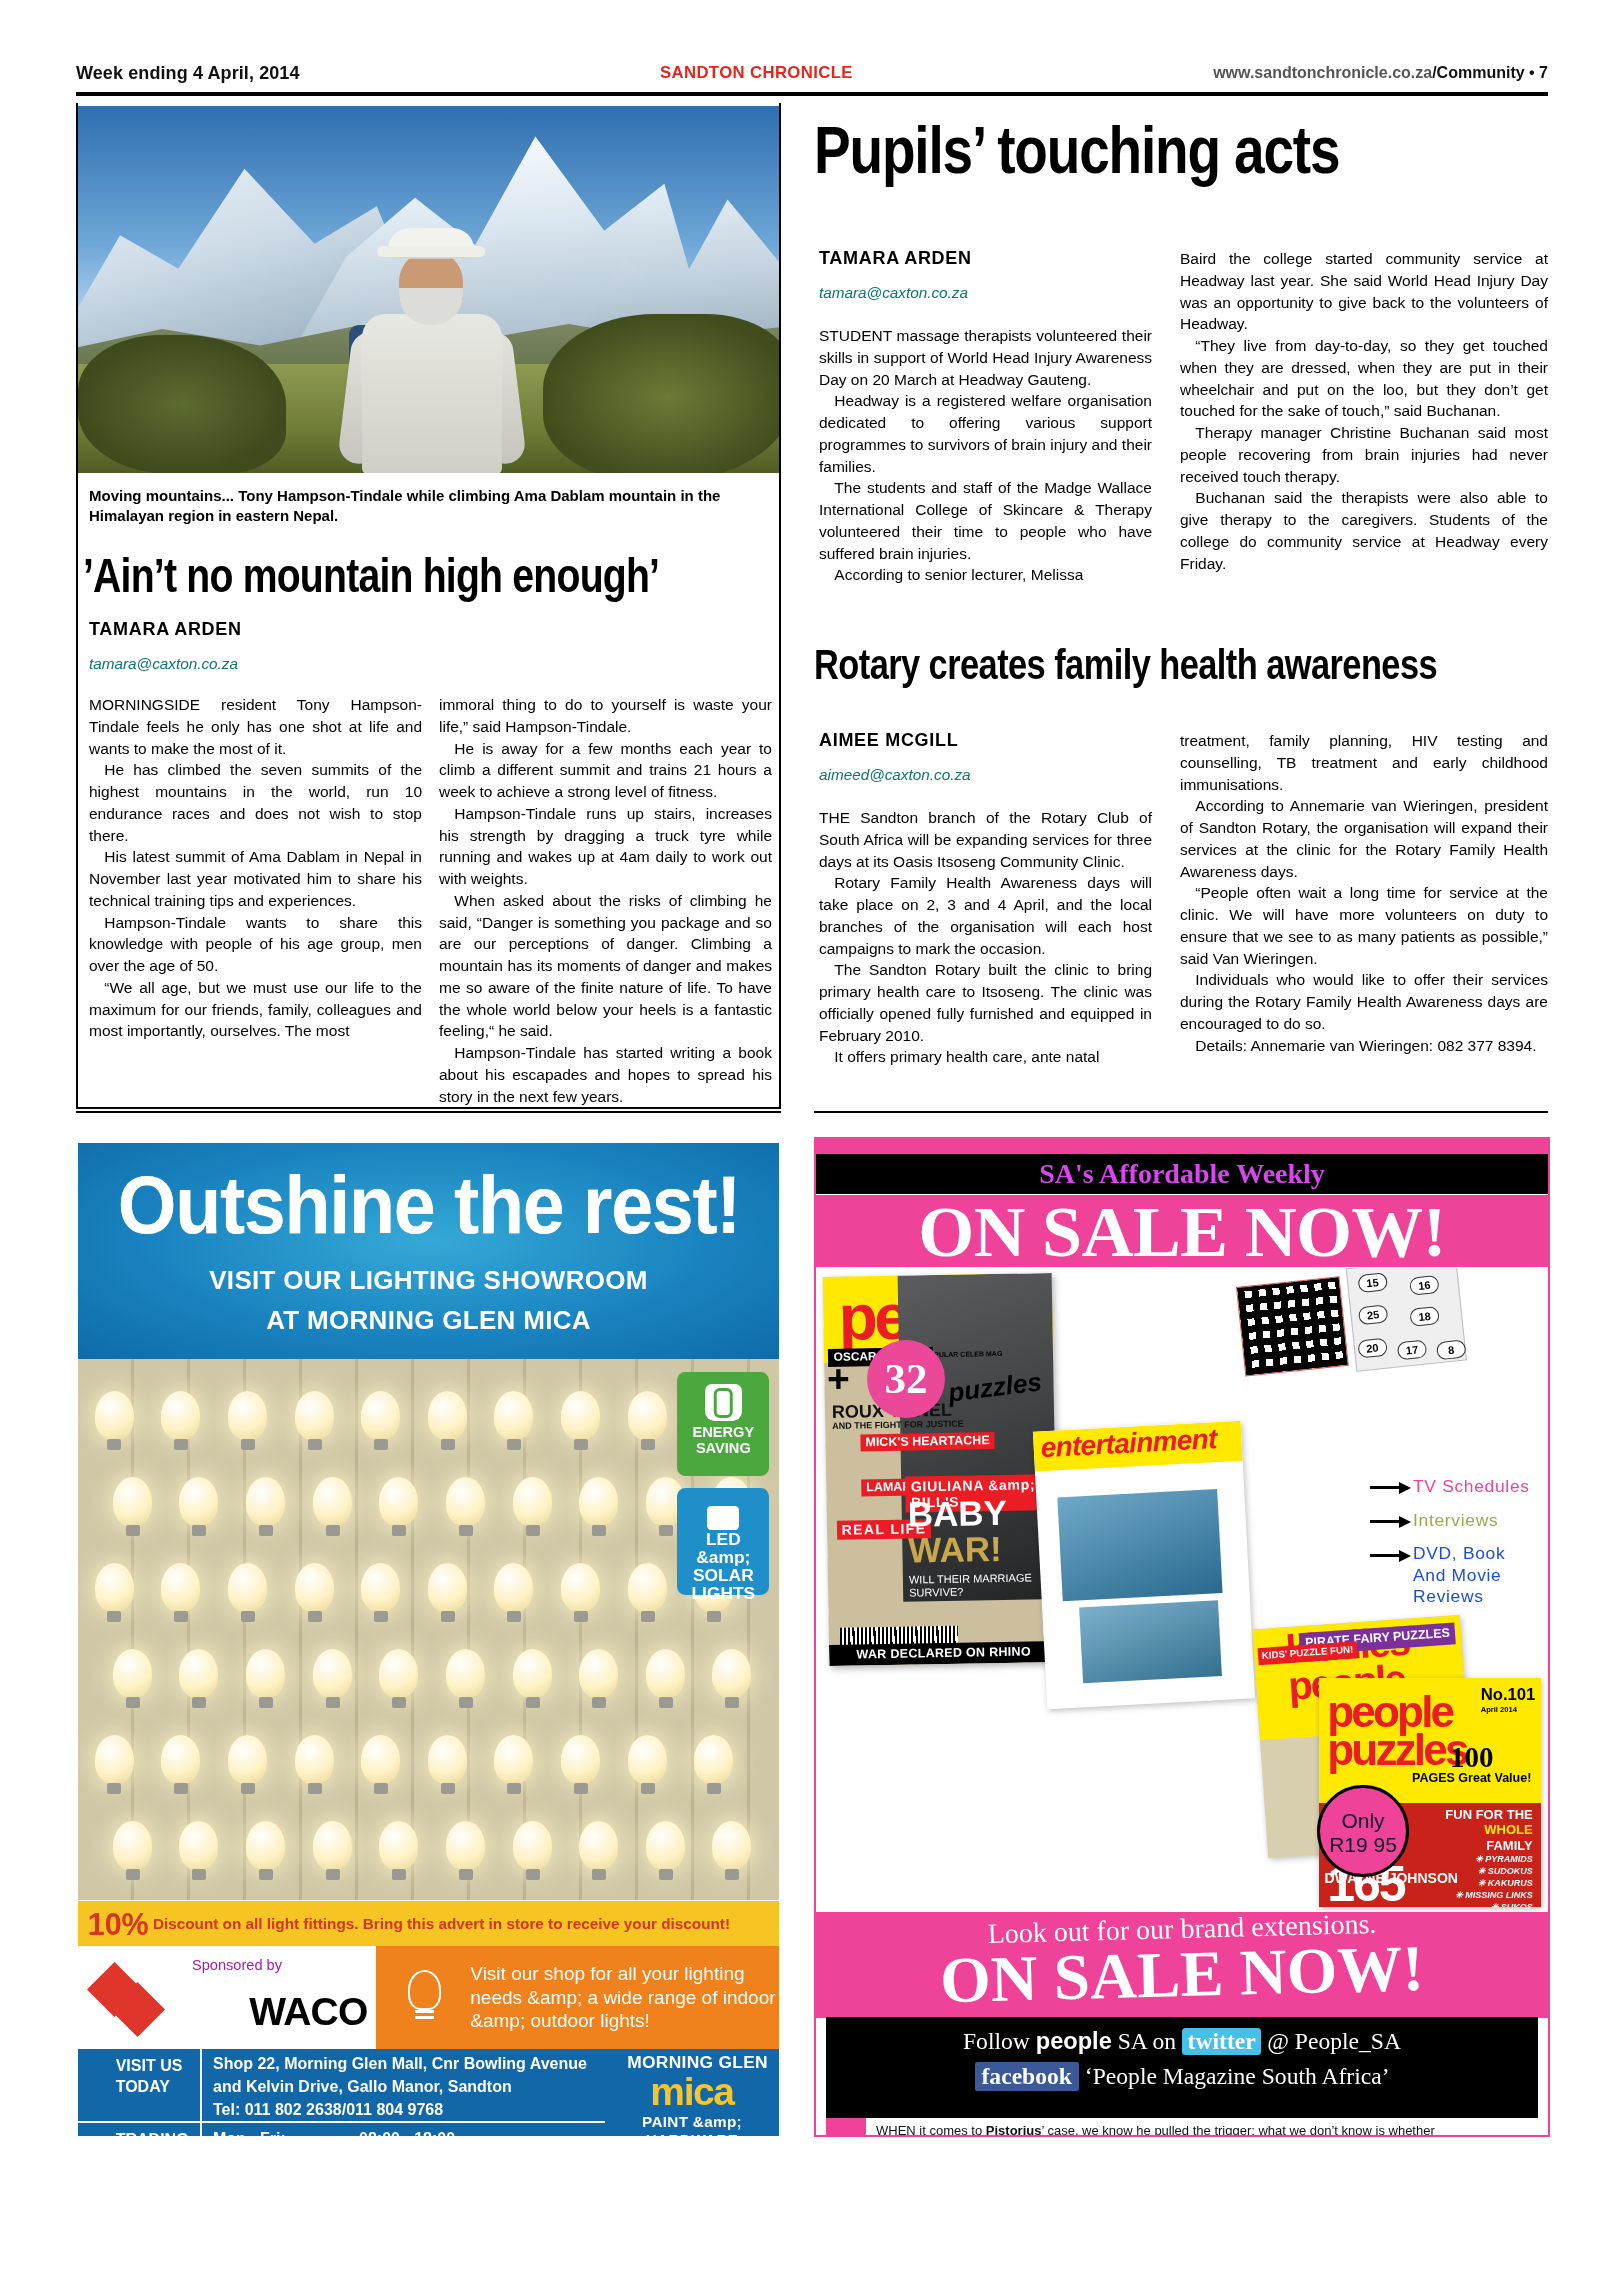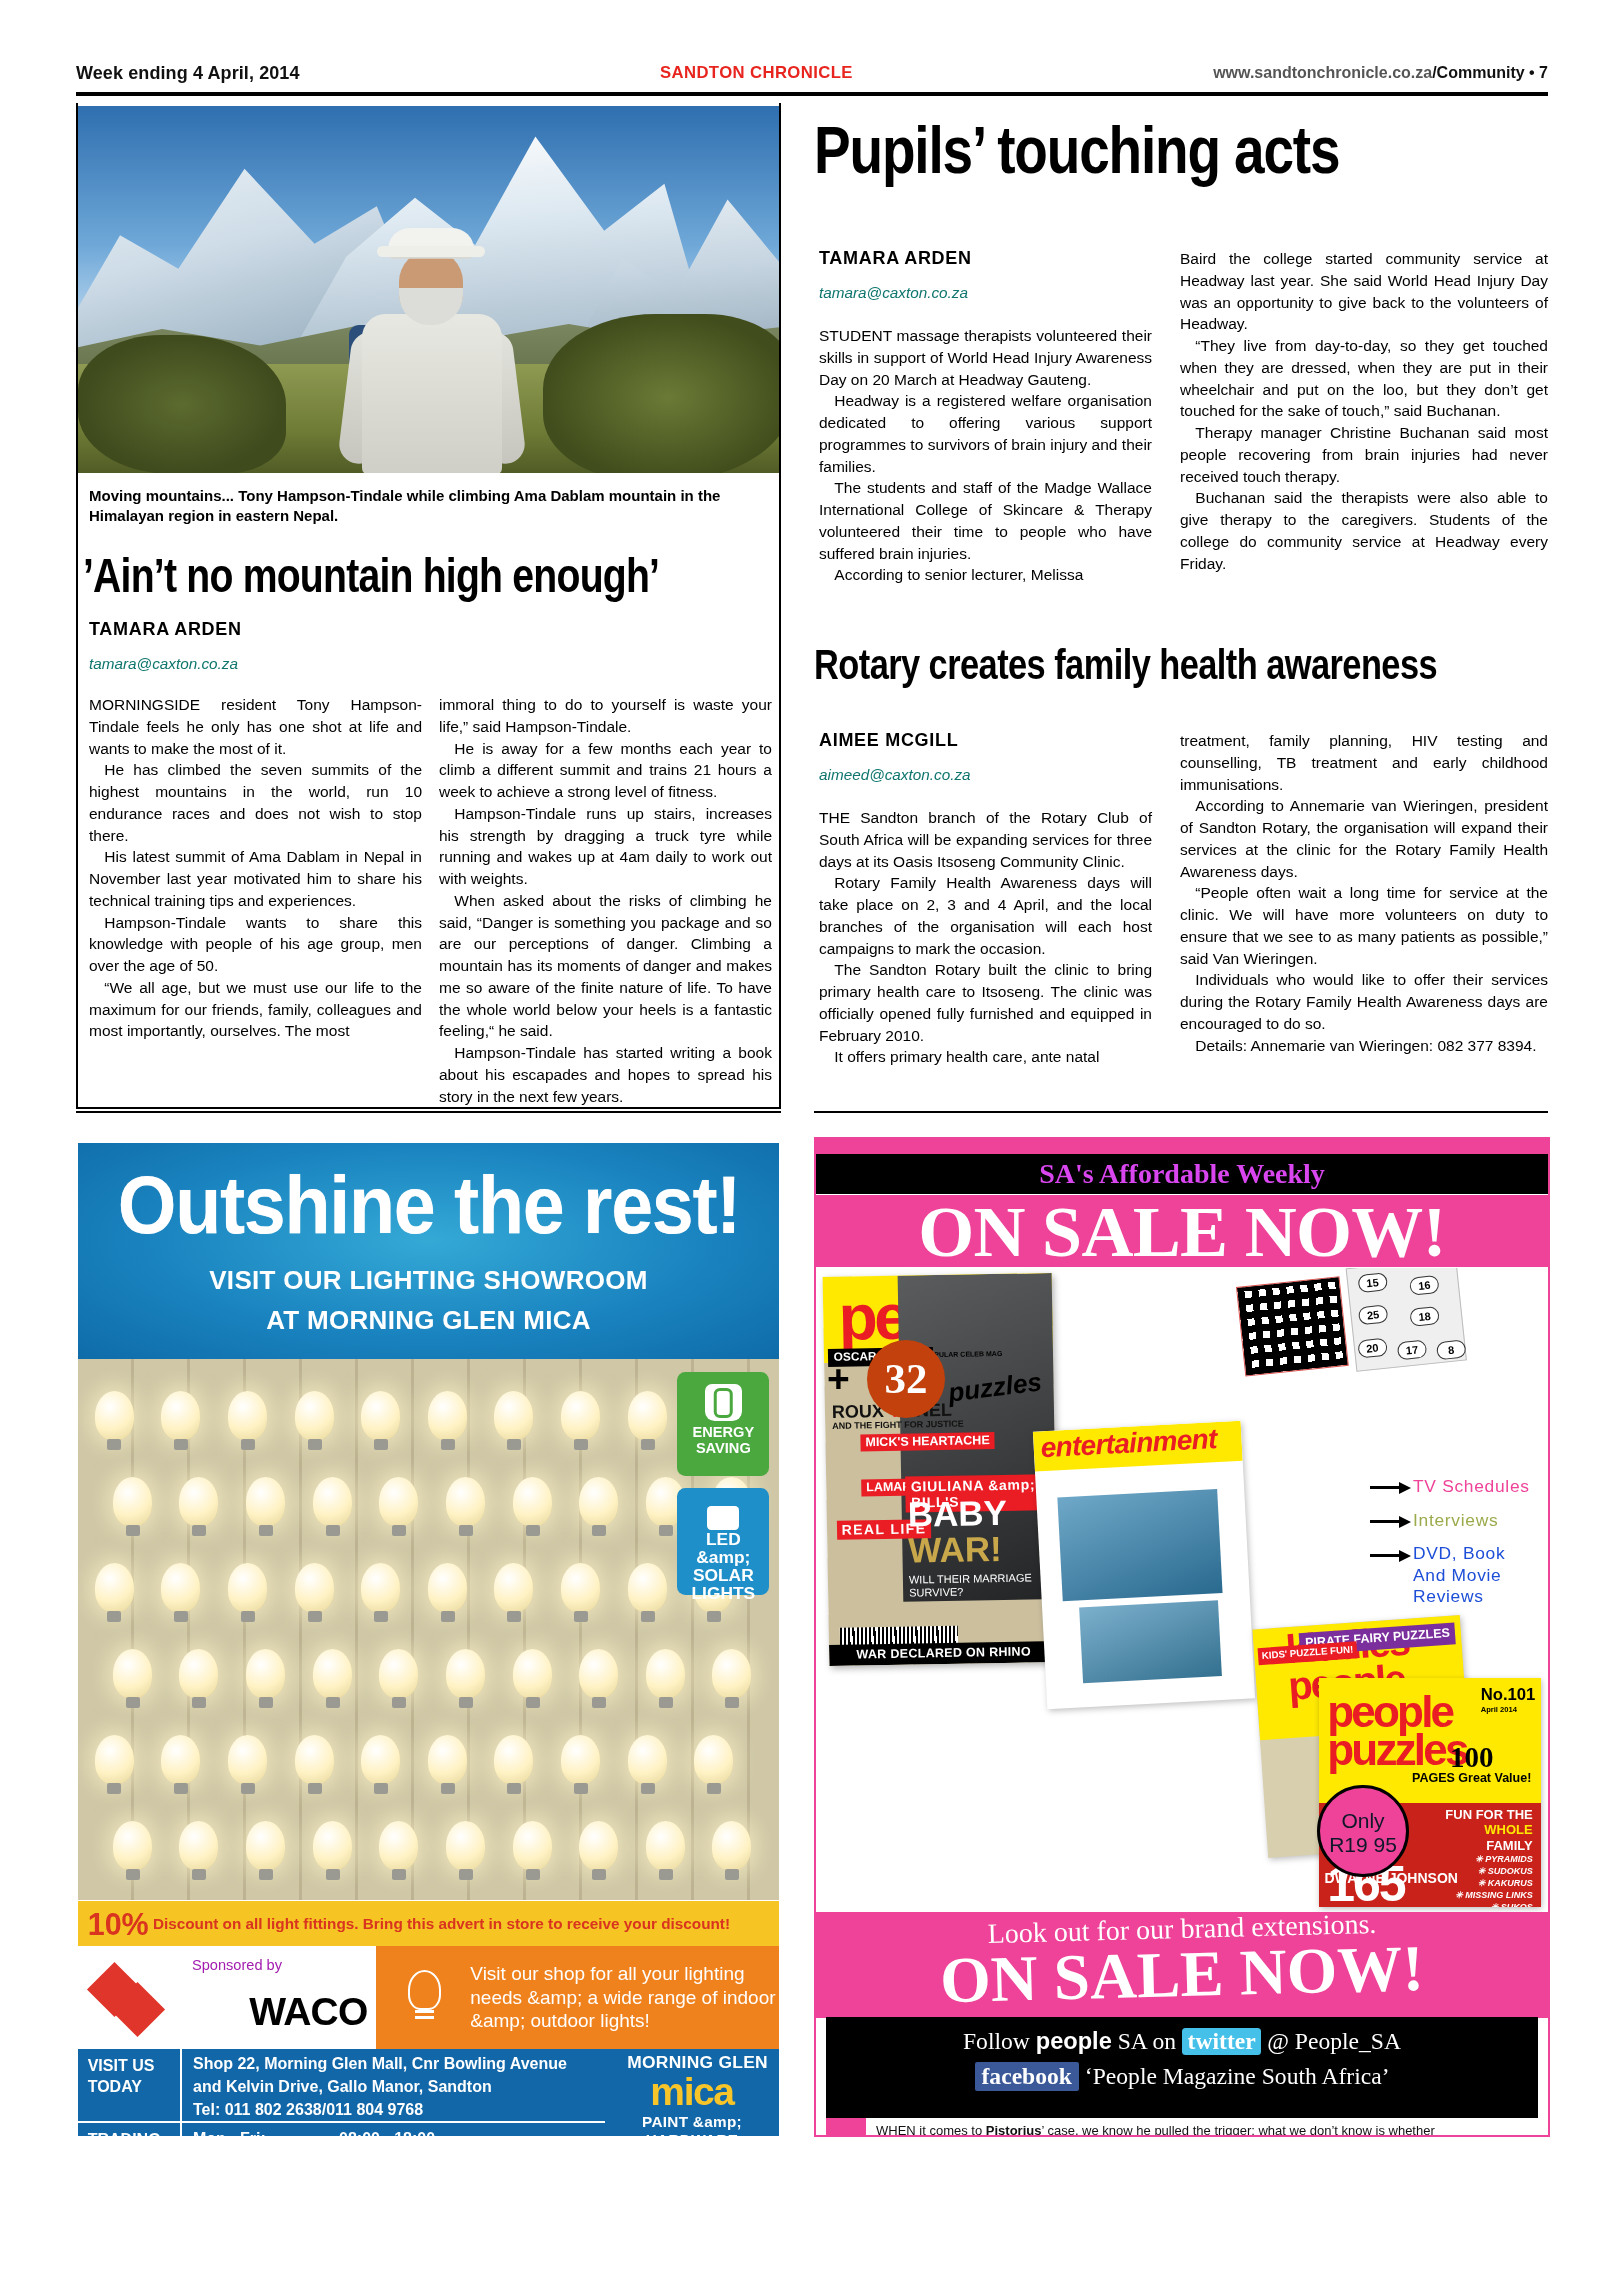--- a/index.html
+++ b/index.html
@@ -162,21 +162,21 @@
   .mica-mid .orange { flex:1; background:#f0821e; position:relative; display:flex; align-items:center; }
   .orange .bulbico { width:75px; height:75px; margin-left:11px; position:relative; flex:0 0 auto; }
   .orange .bulbico b { position:absolute; left:21px; top:9.7px; width:33px; height:40px;
      border:2.8px solid #fff; border-radius:50% 50% 38% 38%; }
   .orange .bulbico em { position:absolute; left:28px; top:50px; width:19.4px; height:2.8px; background:#fff; }
   .orange .bulbico em:nth-of-type(2){ top:56px; }
   .orange .otxt { color:#fff; font-size:19px; line-height:1.26; margin-left:8.3px; }
 
   .mica-bot { position:absolute; left:0; top:912px; width:100%; height:87px; background:#1267a8;
               color:#fff; display:flex; }
-  .mica-bot .lbl { width:102px; font-size:16px; font-weight:bold; padding:7px 0 0 9.7px; line-height:1.3; }
+  .mica-bot .lbl { width:94px; font-size:16px; font-weight:bold; padding:7px 0 0 9.7px; line-height:1.3;margin-left:28px; }
   .mica-bot .det { flex:1; border-left:2.1px solid #fff; padding:4.2px 0 0 11px; font-size:16px;
                    font-weight:bold; line-height:1.42; }
   .mica-bot .det .row { display:flex; }
   .mica-bot .det .row span:first-child { width:146px; }
   .mica-bot .logo { width:174px; position:relative; }
   .mica-bot .logo .mg { position:absolute; left:5.6px; top:2.8px; width:100%; text-align:center;
                         font-size:17.4px; font-weight:bold; letter-spacing:0.3px; }
   .mica-bot .logo .mi { position:absolute; left:50%; top:21px; transform:translateX(-50%);
       font-size:39px; font-weight:bold; color:#f7c52a; letter-spacing:-1.4px; }
   .mica-bot .logo .ph { position:absolute; left:0; top:64px; width:100%; text-align:center;
@@ -231,21 +231,21 @@
      border:1.4px solid #d9534f;
      background-image: repeating-linear-gradient(0deg,#000 0 7px,#fff 7px 14px),
                        repeating-linear-gradient(90deg,#000 0 7px,transparent 7px 14px);
      background-blend-mode: multiply; }
   .puzzlepile .sud { position:absolute; left:111px; top:0; width:111px; height:104px;
      background:#efefef; border:1.4px solid #bbb; }
   .puzzlepile .sud span { position:absolute; width:29px; height:18px; background:#fff;
      border:1.4px solid #333; border-radius:9.7px; font-size:11px; font-weight:bold;
      text-align:center; line-height:16.7px; }
   .circle32 { position:absolute; left:51px; top:72px; width:78px; height:78px; border-radius:50%;
-     background:#c2410c; color:#fff; font-family:"Liberation Serif",serif; font-size:43px;
+     background:#ec4899; color:#fff; font-family:"Liberation Serif",serif; font-size:43px;
      font-weight:bold; text-align:center; line-height:78px; }
   .plus32 { position:absolute; left:11px; top:89px; font-size:39px; font-weight:bold; color:#000; }
   .puzzlesword { position:absolute; left:132px; top:104px; font-size:26px; font-weight:bold;
      font-style:italic; color:#000; transform: rotate(-7deg); }
 
   .entcentral { position:absolute; left:224px; top:158px; width:208px; height:278px;
      background:#fff; box-shadow:1.4px 2.1px 6.2px rgba(0,0,0,.25); transform: rotate(-3deg); overflow:hidden; }
   .entcentral .hdr { position:absolute; left:0; top:0; width:100%; height:40px; background:#ffe900; }
   .entcentral .hdr b { position:absolute; left:7px; top:1.4px; font-size:28px; color:#ea1c24;
      font-style:italic; letter-spacing:-0.7px; }

